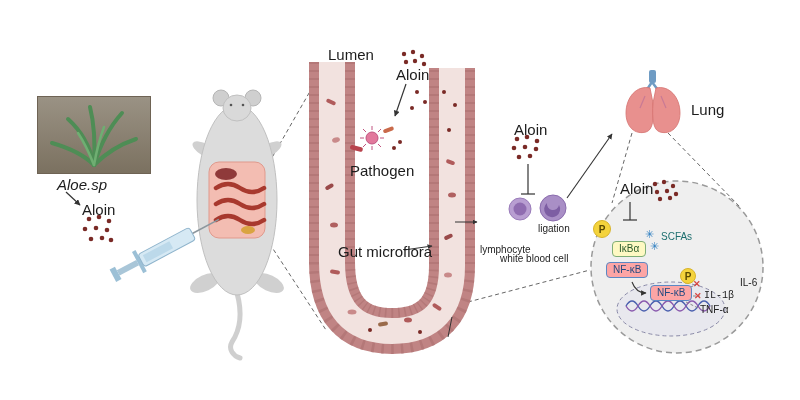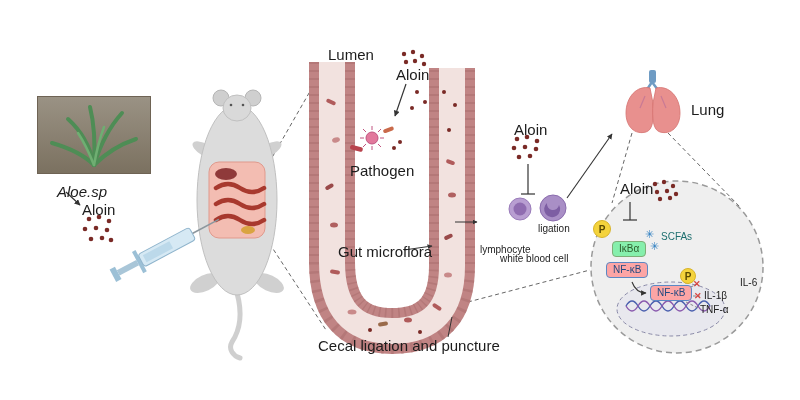--- a/index.html
+++ b/index.html
@@ -3,21 +3,21 @@
 <meta charset="utf-8">
 <style>
   html,body{margin:0;padding:0;background:#fff;}
   .canvas{position:relative;width:800px;height:400px;background:#ffffff;font-family:"Liberation Sans",sans-serif;overflow:hidden;}
   .art{position:absolute;left:0;top:0;}
   .lbl{position:absolute;font-size:15px;color:#1c1c1c;white-space:nowrap;line-height:1.1;}
   .lbl.small{font-size:10px;}
   .lbl.italic{font-style:italic;}
   .photo{position:absolute;left:37px;top:96px;width:112px;height:76px;background:linear-gradient(#9a9284,#7b7160);border:1px solid #6e6354;}
   .molbox{position:absolute;font-size:10px;line-height:1.2;padding:1px 6px;border-radius:4px;border:1px solid;color:#234a80;}
-  .box-green{background:#86efac;border-color:#7fae77;color:#2c5c2c;text-align:right;}
+  .box-green{background:#fef9c3;border-color:#7fae77;color:#2c5c2c;text-align:right;}
   .box-blue{background:#fca5a5;border-color:#5b88c4;color:#234a80;}
   .pbadge{position:absolute;width:16px;height:16px;border-radius:50%;background:#f4d33c;border:1px solid #d8b42a;font-size:10px;font-weight:bold;color:#5a4a00;display:flex;align-items:center;justify-content:center;}
   .star{position:absolute;font-size:11px;color:#2f7fc1;}
   .xmark{position:absolute;font-size:9px;font-weight:bold;color:#d64541;}
 </style>
 </head>
 <body>
 
 <div class="canvas">
 
@@ -206,27 +206,26 @@
         <path d="M56,68 Q74,50 98,42"></path>
         <path d="M56,68 Q42,54 14,46"></path>
       </g>
       <g stroke="#6fae72" stroke-width="2.5" fill="none" stroke-linecap="round">
         <path d="M56,68 Q60,46 66,30"></path>
         <path d="M56,68 Q48,48 40,36"></path>
       </g>
     </svg>
   </div>
 
-  <div class="lbl italic" style="left:57px;top:184px;text-align:right;">Aloe.sp</div>
+  <div class="lbl italic" style="left:57px;top:177px;text-align:right;">Aloe.sp</div>
   <div class="lbl" style="left:82px;top:202px;">Aloin</div>
   <div class="lbl" style="left:328px;top:47px;">Lumen</div>
   <div class="lbl" style="left:396px;top:67px;">Aloin</div>
   <div class="lbl" style="left:350px;top:163px;">Pathogen</div>
   <div class="lbl" style="left:338px;top:244px;">Gut microflora</div>
-  <div class="lbl" style="left:318px;top:338px;">Cecal ligation and puncture</div>
   <div class="lbl" style="left:514px;top:122px;">Aloin</div>
   <div class="lbl small" style="left:480px;top:223px;margin-top:21px;">lymphocyte</div>
   <div class="lbl small" style="left:538px;top:223px;">ligation</div>
   <div class="lbl small" style="left:500px;top:253px;">white blood cell</div>
   <div class="lbl" style="left:691px;top:102px;">Lung</div>
   <div class="lbl" style="left:620px;top:181px;">Aloin</div>
   <div class="lbl small" style="left:661px;top:231px;color:#1d6f6f;">SCFAs</div>
   <span class="star" style="left:645px;top:228px;">✳</span>
   <span class="star" style="left:650px;top:240px;">✳</span>
 
@@ -236,16 +235,16 @@
   <div class="molbox box-green" style="left:612px;top:241px;">IκBα</div>
   <div class="molbox box-blue" style="left:606px;top:262px;">NF-κB</div>
   <div class="pbadge" style="left:680px;top:268px;width:14px;height:14px;">
       <span>P</span>
     </div>
   <div class="molbox box-blue" style="left:650px;top:285px;">NF-κB</div>
 
   <span class="xmark" style="left:693px;top:279px;">✕</span>
   <span class="xmark" style="left:694px;top:291px;">✕</span>
   <div class="lbl small" style="left:704px;top:277px;margin-left:36px;">IL-6</div>
-  <div class="lbl small" style="left:704px;top:290px;">IL-1β</div>
+  <div class="lbl small" style="left:704px;top:290px;font-family:Liberation Mono, monospace;">IL-1β</div>
   <div class="lbl small" style="left:700px;top:304px;">TNF-α</div>
 
 </div>
 
 </body></html>

